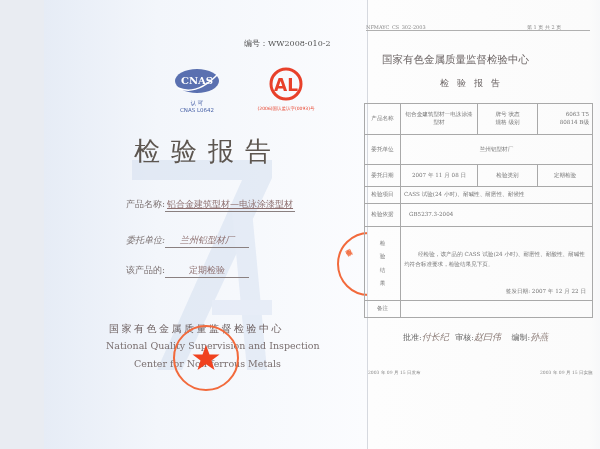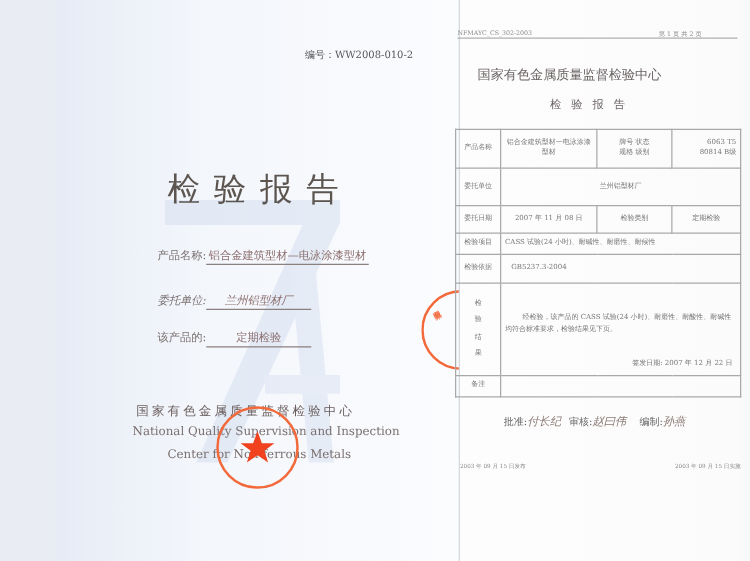--- a/index.html
+++ b/index.html
@@ -39,26 +39,42 @@
     <path d="M10 10 L150 10 L150 28 L60 220 L35 220 L120 30 L10 30 Z" fill="#d5e0f0"></path>
     <path d="M110 60 L130 60 L145 220 L125 220 Z" fill="#d8e2f2"></path>
     <path d="M90 150 L150 150 L150 165 L90 165 Z" fill="#dbe4f3"></path>
   </svg>
 
   <div class="abs serial">
     <span>编号：</span><span>WW2008-010-2</span>
   </div>
 
 
+  <div class="abs" style="left:128px;top:66px;width:50px;">
+    <svg width="50" height="30" viewBox="0 0 50 30">
+      <ellipse cx="25" cy="15" rx="22" ry="12" fill="#5a70b0"></ellipse>
+      <path d="M6 22 Q25 30 46 8" fill="none" stroke="#fff" stroke-width="1.5"></path>
+      <text x="25" y="18" text-anchor="middle" font-family="DejaVu Serif, serif" font-weight="bold" font-size="10" fill="#fff">CNAS</text>
+    </svg>
+    <div class="logo-text" style="color:#4a63a8;">认 可</div>
+    <div class="logo-text" style="color:#4a63a8;">CNAS L0642</div>
+  </div>
 
+  <div class="abs" style="left:212px;top:66px;width:60px;">
+    <svg width="60" height="36" viewBox="0 0 60 36">
+      <circle cx="30" cy="18" r="15" fill="none" stroke="#e8402a" stroke-width="3"></circle>
+      <text x="30" y="25" text-anchor="middle" font-family="DejaVu Sans, sans-serif" font-weight="bold" font-size="17" fill="#e8402a">AL</text>
+    </svg>
+    <div class="logo-text" style="color:#e8402a;font-size:4.5px;">(2006)国认监认字(0093)号</div>
+  </div>
 
   <div class="abs title-big">检验报告</div>
 
   <div class="abs field" style="left:82px;top:198px;">
-    <span>产品名称:</span><span class="val" style="width:130px;">铝合金建筑型材—电泳涂漆型材</span>
+    <span>产品名称:</span><span class="val" style="width:130px;text-decoration:underline;">铝合金建筑型材—电泳涂漆型材</span>
   </div>
   <div class="abs field" style="left:82px;top:234px;font-style:italic;">
     <span>委托单位:</span><span class="val" style="width:84px;">兰州铝型材厂</span>
   </div>
   <div class="abs field" style="left:82px;top:264px;">
     <span>该产品的:</span><span class="val" style="width:84px;">定期检验</span>
   </div>
 
   <div class="abs center-cn">国家有色金属质量监督检验中心</div>
   <div class="abs center-en" style="left:62px;top:340px;text-align:center;">National Quality Supervision and Inspection</div>

